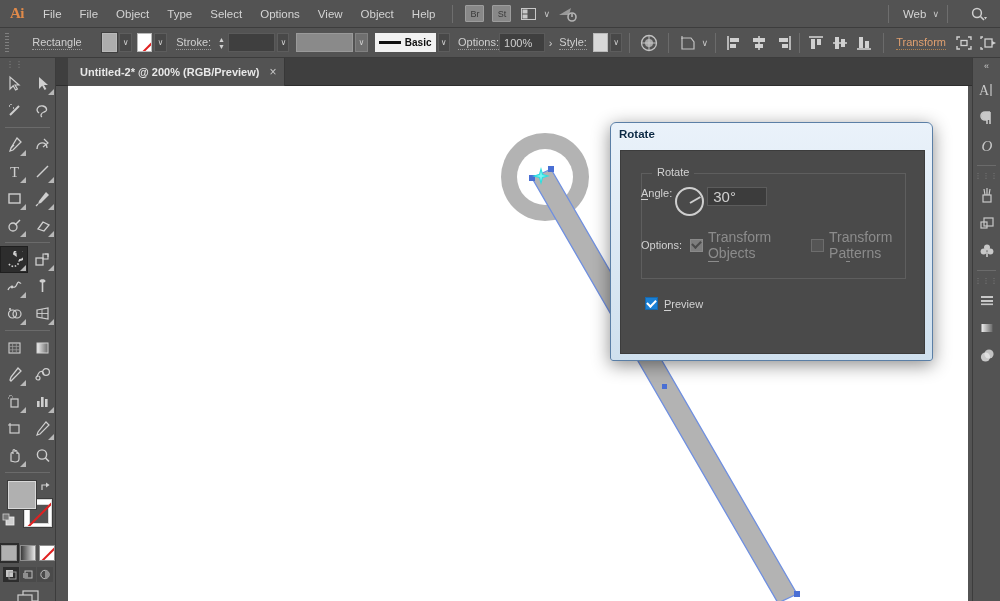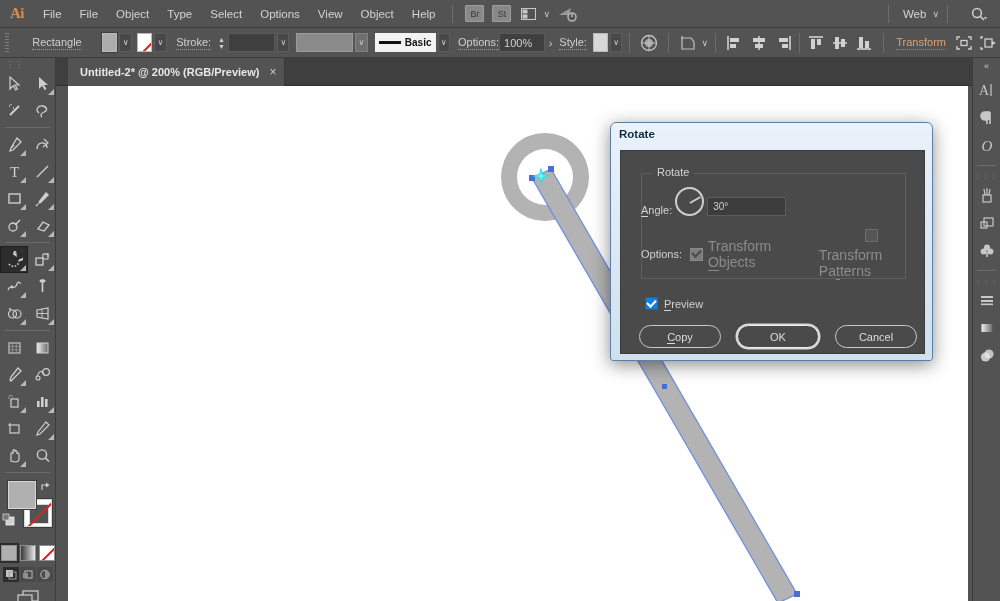--- a/index.html
+++ b/index.html
@@ -264,37 +264,37 @@
     position: absolute; left: 20px; top: 22px; width: 265px; height: 106px;
     border: 1px solid #5e5e5e;
   }
   .fieldset-legend {
     position: absolute; left: 10px; top: -8px;
     background: #4a4a4a; padding: 0 5px;
     color: #d2d2d2; font-size: 11px;
   }
   .row-angle {
     position: absolute; left: 20px; top: 36px;
-    display: flex; align-items: flex-end; gap: 3px;
+    display: flex; align-items: flex-start; gap: 3px;
   }
   .lbl { color: #d2d2d2; font-size: 11px; }
   .lbl u { text-decoration: none; border-bottom: 1px solid #d2d2d2; }
   .dial {
     width: 29px; height: 29px; border-radius: 50%;
     border: 2px solid #cfcfcf; position: relative;
   }
   .dial-needle {
     position: absolute; left: 50%; top: 50%;
     width: 12px; height: 2px; background: #cfcfcf;
     transform-origin: 0 50%;
   }
   .angle-input {
-    width: 79px; height: 19px; background: #3c3c3c;
+    width: 60px; height: 19px; background: #3c3c3c;
     border: 1px solid #5c5c5c; color: #cfcfcf;
-    font-size: 10px; font-family: "Liberation Sans", sans-serif;
+    font-size: 15px; font-family: "Liberation Sans", sans-serif;
     padding: 0 5px; display: flex; align-items: center;
   }
   .row-options {
     position: absolute; left: 20px; top: 78px;
     display: flex; align-items: center; gap: 8px;
   }
   .cb {
     width: 13px; height: 13px; border: 1px solid #6d6d6d;
     background: #555; display: flex; align-items: center; justify-content: center;
     flex: 0 0 13px;
@@ -901,35 +901,28 @@
         </span>
         <span class="angle-input">30°</span>
       </div>
 
       <div class="row-options">
         <span class="lbl">Options:</span>
         <span class="opt-pair">
           <span class="cb checked-dim"></span>
           <span class="dim">Transform <u>O</u>bjects</span>
         </span>
-        <span class="opt-pair" style="margin-left:4px;flex-direction:column;">
+        <span class="opt-pair" style="margin-left:4px;">
           <span class="cb"></span>
           <span class="dim">Transform Pa<u>t</u>terns</span>
         </span>
       </div>
 
       <div class="row-preview">
         <span class="cb blue"></span>
         <span class="lbl"><u>P</u>review</span>
       </div>
 
-      <div class="btn-row">
-        <div class="btn">
-            <span><u>C</u>opy</span>
-          </div>
-        <div class="btn default">OK</div>
-        <div class="btn">Cancel</div>
-      </div>
 
     </div>
   </div>
 
 </div>
 
 </body></html>

